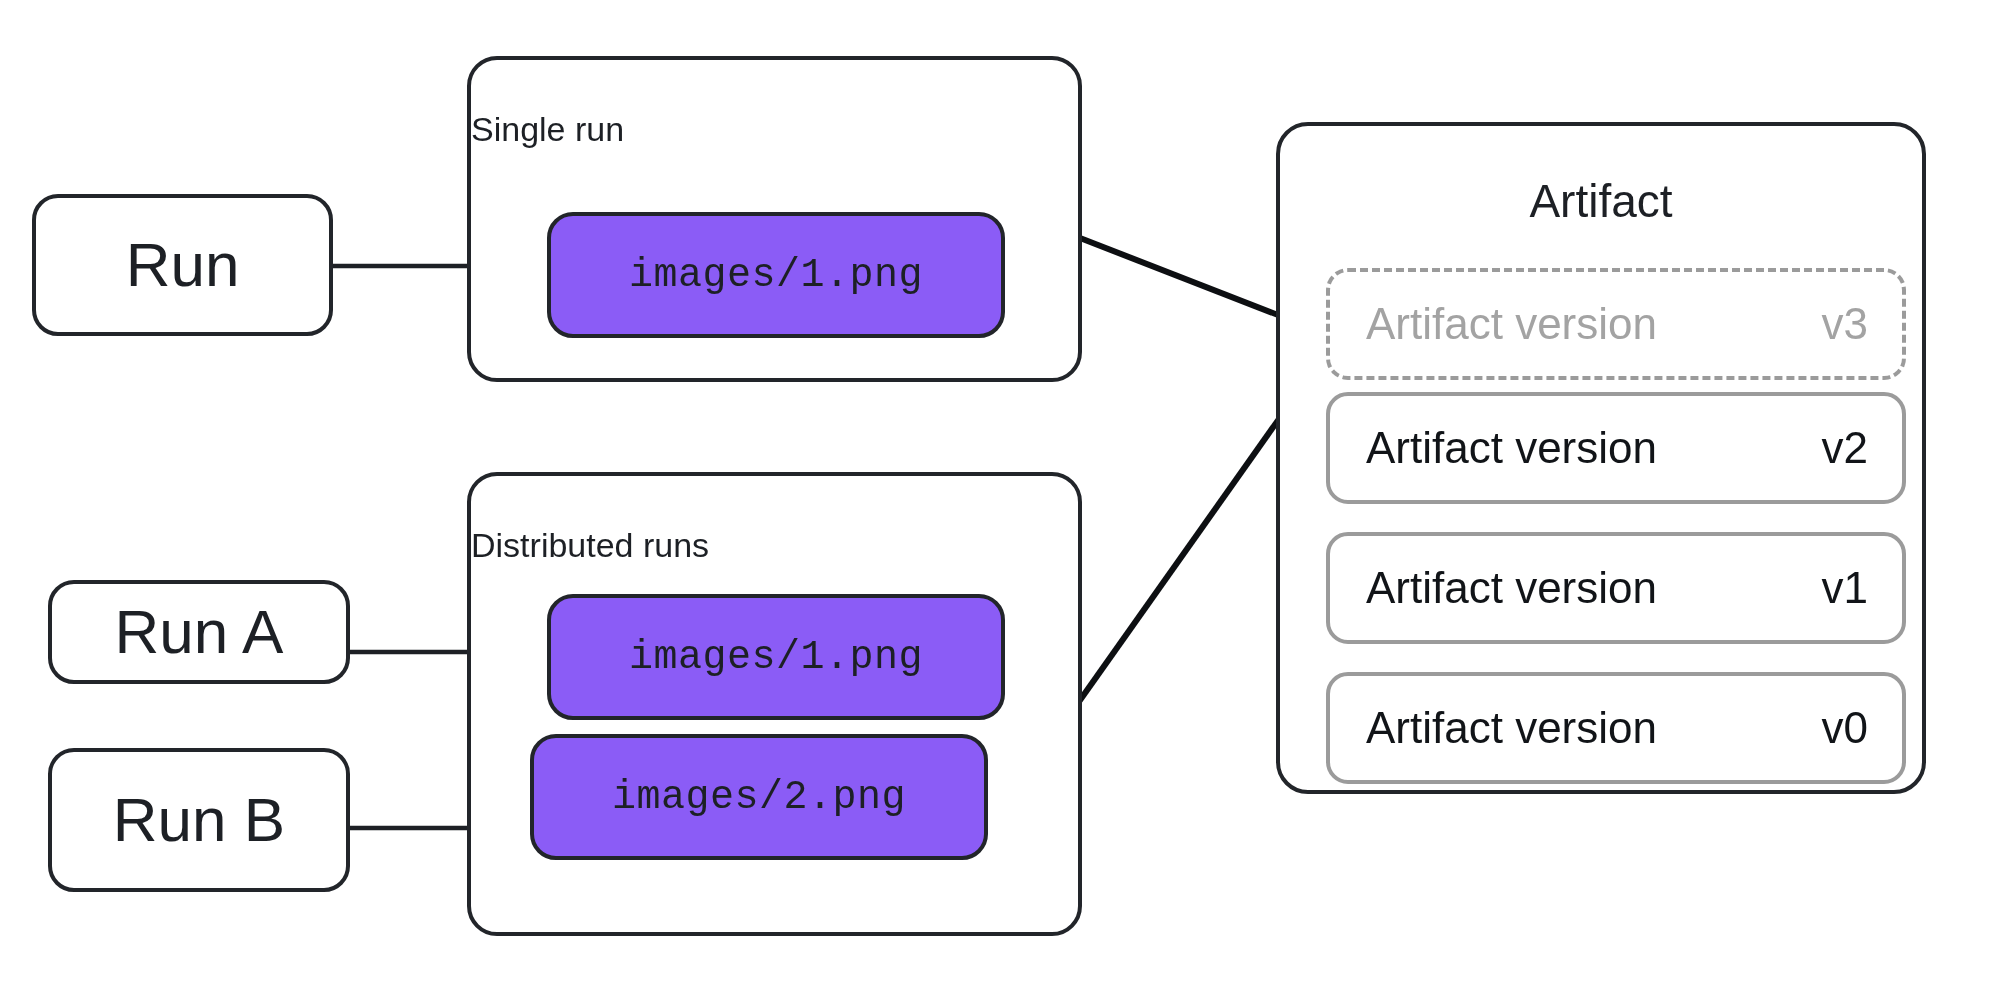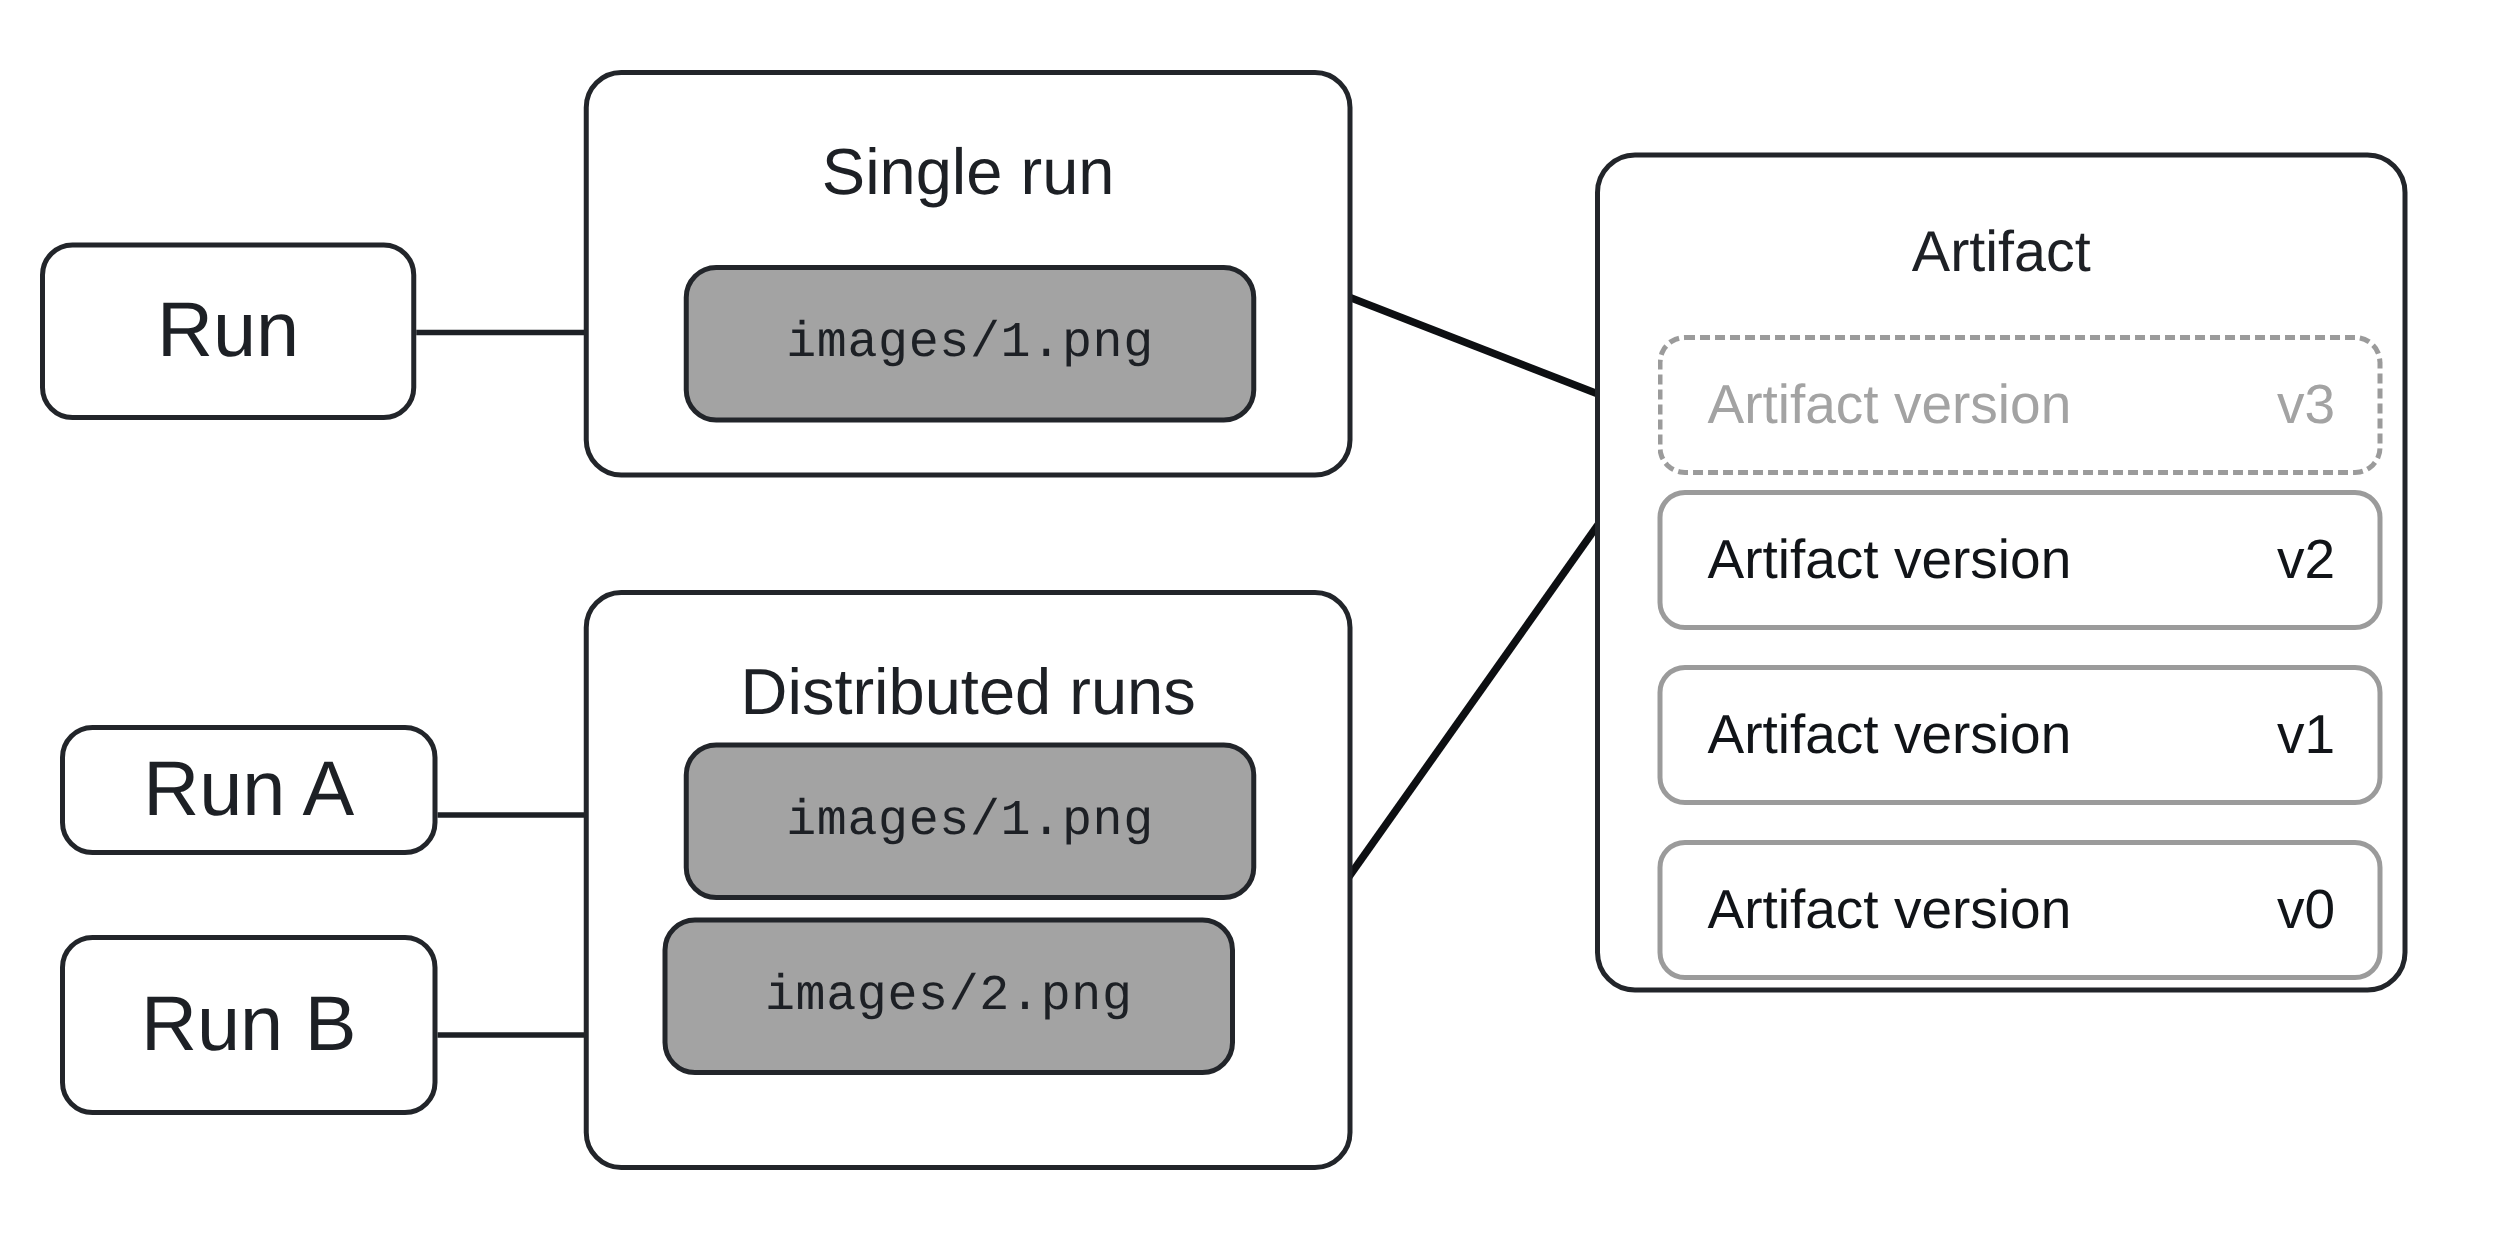--- a/index.html
+++ b/index.html
@@ -43,33 +43,33 @@
     position: absolute;
     box-sizing: border-box;
     background: #ffffff;
     border: 4px solid #22252a;
     border-radius: 30px;
   }
   .group-title {
     position: absolute;
     left: 0;
     right: 0;
-    text-align: center;
-    font-family: "Liberation Sans", sans-serif;
-    font-size: 52px;
+    text-align: left;
+    font-family: "Liberation Sans", sans-serif;
+    font-size: 34px;
     color: #1d2025;
     line-height: 1;
     white-space: nowrap;
   }
 
   
   .file-chip {
     position: absolute;
     box-sizing: border-box;
-    background: #a3a3a3;
+    background: #8b5cf6;
     border: 4px solid #22252a;
     border-radius: 26px;
     display: flex;
     align-items: center;
     justify-content: center;
   }
   .file-label {
     font-family: "Liberation Mono", "DejaVu Sans Mono", monospace;
     font-size: 40px;
     color: #1d2025;

